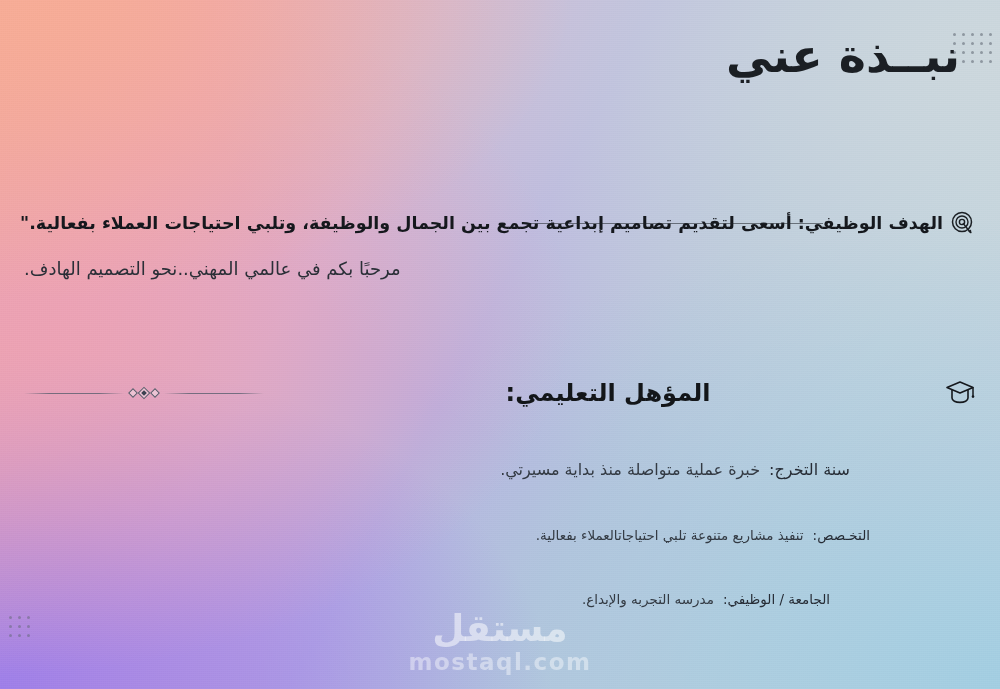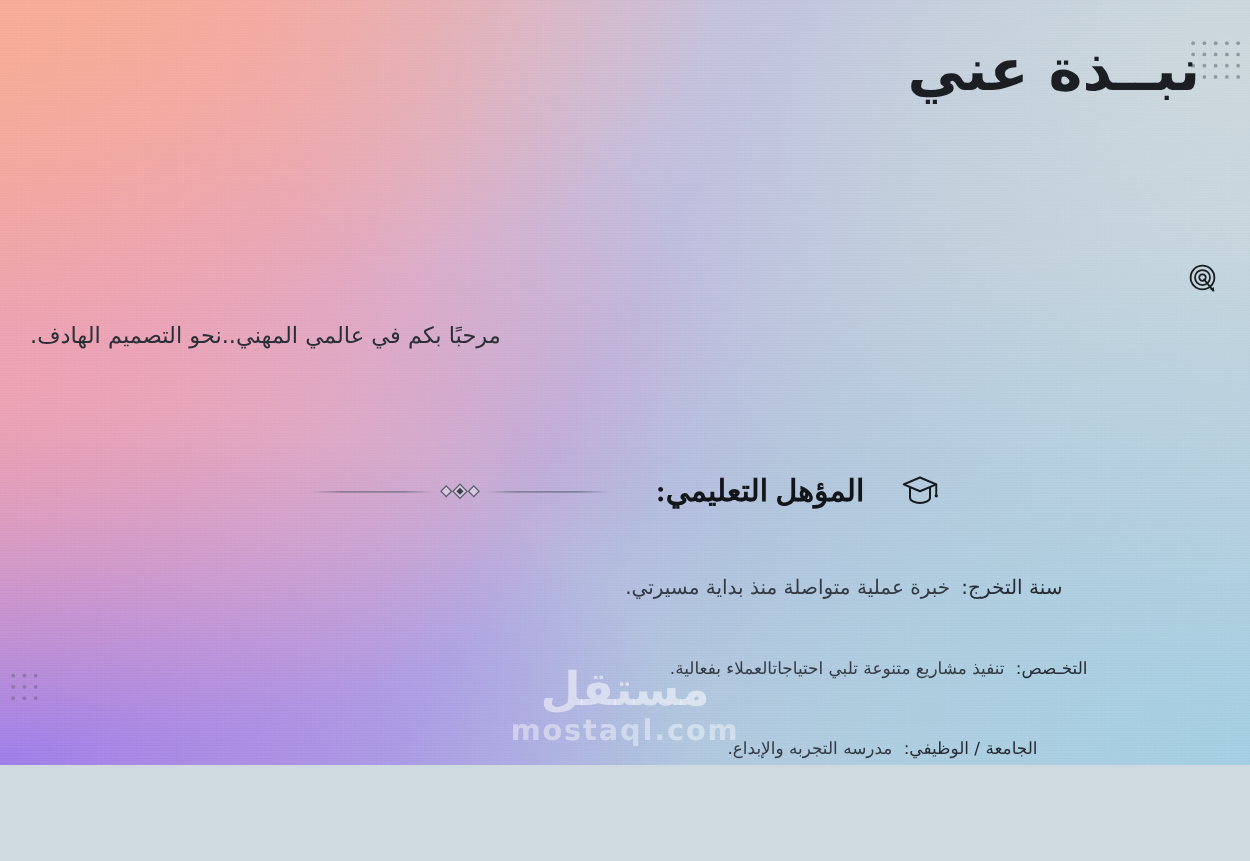--- a/index.html
+++ b/index.html
@@ -15,21 +15,21 @@
     font-family: "DejaVu Sans", "Liberation Sans", sans-serif;
     position: relative;
     background: #cfd9e0;
   }
 
   
   #slide {
     position: absolute;
     inset: 0;
     width: 1000px;
-    height: 612px;
+    height: 689px;
     overflow: hidden;
     background:
       radial-gradient(120% 95% at 2% 0%,   rgba(247,172,150,0.95) 0%,  rgba(247,172,150,0.55) 20%, rgba(247,172,150,0) 46%),
       radial-gradient(110% 100% at 0% 46%, rgba(236,160,180,0.85) 0%,  rgba(236,160,180,0.40) 26%, rgba(236,160,180,0) 52%),
       radial-gradient(95% 85%  at 0% 100%, rgba(154,124,235,0.95) 0%,  rgba(154,124,235,0.60) 24%, rgba(154,124,235,0) 58%),
       radial-gradient(120% 110% at 100% 100%, rgba(160,205,226,0.95) 0%, rgba(166,200,222,0.55) 30%, rgba(170,198,220,0) 62%),
       radial-gradient(120% 110% at 100% 8%, rgba(205,216,221,0.98) 0%, rgba(200,214,220,0.55) 32%, rgba(200,214,220,0) 66%),
       linear-gradient(118deg, #f4a98f 0%, #eba7b6 17%, #d7aed0 33%, #b9aee0 48%, #b6c3dd 63%, #bcd2e0 78%, #c9dbe3 100%);
   }
 
@@ -141,22 +141,21 @@
     top: 378px;
     right: 24px;
     left: 24px;
     direction: rtl;
   }
 
   #education-heading-row {
     display: flex;
     align-items: center;
     gap: 29px;
-    justify-content: center;
-    font-family: Liberation Serif, serif;
+    justify-content: space-between;
   }
 
   #cap-icon { flex: 0 0 auto; line-height: 0; }
 
   #education-heading {
     font-size: 24px;
     font-weight: bold;
     color: #131619;
     white-space: nowrap;
   }
@@ -284,20 +283,21 @@
     <div id="objective-line">
       <span id="target-icon">
         <svg width="26" height="26" viewBox="0 0 26 26" aria-hidden="true">
           <circle cx="12" cy="12" r="9.5" fill="none" stroke="#1b1f24" stroke-width="1.5"></circle>
           <circle cx="12" cy="12" r="6" fill="none" stroke="#1b1f24" stroke-width="1.4"></circle>
           <circle cx="12" cy="12" r="2.6" fill="none" stroke="#1b1f24" stroke-width="1.4"></circle>
           <line x1="13.3" y1="13.6" x2="20.5" y2="22.5" stroke="#1b1f24" stroke-width="1.5" stroke-linecap="round"></line>
           <path d="M18.2 21.4 L21.6 23.2 L20.9 19.6 Z" fill="#1b1f24"></path>
         </svg>
       </span>
+      <span id="objective-text">الهدف الوظيفي: أسعى لتقديم تصاميم إبداعية تجمع بين الجمال والوظيفة، وتلبي احتياجات العملاء بفعالية."</span>
     </div>
     <p id="welcome-text">مرحبًا بكم في عالمي المهني..نحو التصميم الهادف.</p>
   </section>
 
   <section id="education-block">
     <div id="education-heading-row">
       <span id="cap-icon">
         <svg width="32" height="30" viewBox="0 0 32 30" aria-hidden="true">
           <path d="M3 9.5 L16 4 L29 9.5 L16 15 Z" fill="none" stroke="#15181d" stroke-width="1.6" stroke-linejoin="round"></path>
           <path d="M8 12 L8 20 C8 22.6 11.6 24.4 16 24.4 C20.4 24.4 24 22.6 24 20 L24 12" fill="none" stroke="#15181d" stroke-width="1.6" stroke-linejoin="round"></path>

